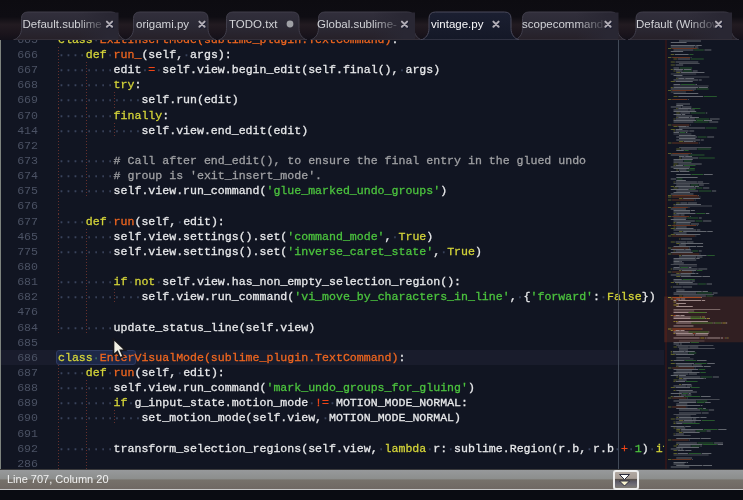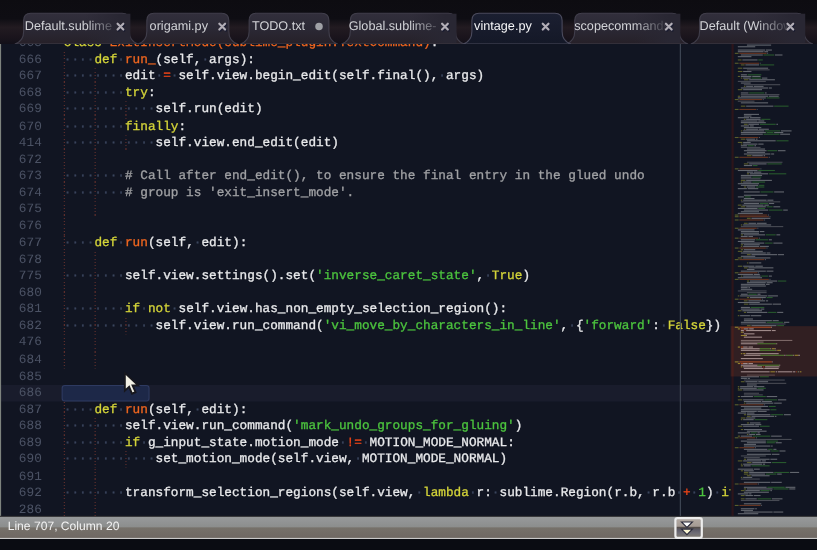--- a/index.html
+++ b/index.html
@@ -83,21 +83,21 @@
         <div class="ln" style="top:37.28px">668</div>
         <div class="ln" style="top:52.42px">669</div>
         <div class="ln" style="top:67.56px">670</div>
         <div class="ln" style="top:82.70px">414</div>
         <div class="ln" style="top:97.84px">672</div>
         <div class="ln" style="top:112.98px">673</div>
         <div class="ln" style="top:128.12px">674</div>
         <div class="ln" style="top:143.26px">675</div>
         <div class="ln" style="top:158.40px">676</div>
         <div class="ln" style="top:173.54px">677</div>
-        <div class="ln" style="top:188.68px">678</div>
+        <div class="ln" style="top:188.68px">465</div>
         <div class="ln" style="top:203.82px">775</div>
         <div class="ln" style="top:218.96px">680</div>
         <div class="ln" style="top:234.10px">681</div>
         <div class="ln" style="top:249.24px">682</div>
         <div class="ln" style="top:264.38px">476</div>
         <div class="ln" style="top:279.52px">684</div>
         <div class="ln" style="top:294.66px">685</div>
         <div class="ln" style="top:309.80px">686</div>
         <div class="ln" style="top:324.94px">687</div>
         <div class="ln" style="top:340.08px">688</div>
@@ -109,28 +109,32 @@
         <div class="cl" style="top:-8.14px"><span style="color:#d4d439">class</span><span class="d">·</span><span style="color:#f0661f">ExitInsertMode(sublime_plugin.TextCommand)</span><span style="color:#e8e9eb">:</span></div>
         <div class="cl" style="top:7.00px"><span class="d">····</span><span style="color:#d4d439">def</span><span class="d">·</span><span style="color:#f0661f">run_</span><span style="color:#e8e9eb">(self,</span><span class="d">·</span><span style="color:#e8e9eb">args):</span></div>
         <div class="cl" style="top:22.14px"><span class="d">········</span><span style="color:#e8e9eb">edit</span><span class="d">·</span><span style="color:#ef4517">=</span><span class="d">·</span><span style="color:#e8e9eb">self.view.begin_edit(self.final(),</span><span class="d">·</span><span style="color:#e8e9eb">args)</span></div>
         <div class="cl" style="top:37.28px"><span class="d">········</span><span style="color:#d4d439">try</span><span style="color:#e8e9eb">:</span></div>
         <div class="cl" style="top:52.42px"><span class="d">············</span><span style="color:#e8e9eb">self.run(edit)</span></div>
         <div class="cl" style="top:67.56px"><span class="d">········</span><span style="color:#d4d439">finally</span><span style="color:#e8e9eb">:</span></div>
         <div class="cl" style="top:82.70px"><span class="d">············</span><span style="color:#e8e9eb">self.view.end_edit(edit)</span></div>
         <div class="cl" style="top:97.84px"></div>
         <div class="cl" style="top:112.98px"><span class="d">········</span><span style="color:#a0a1a4"># Call after end_edit(), to ensure the final entry in the glued undo</span></div>
         <div class="cl" style="top:128.12px"><span class="d">········</span><span style="color:#a0a1a4"># group is 'exit_insert_mode'.</span></div>
+        <div class="cl" style="top:143.26px"><span class="d">········</span><span style="color:#e8e9eb">self.view.run_command(</span><span style="color:#4cc43e">'glue_marked_undo_groups'</span><span style="color:#e8e9eb">)</span></div>
         <div class="cl" style="top:158.40px"></div>
         <div class="cl" style="top:173.54px"><span class="d">····</span><span style="color:#d4d439">def</span><span class="d">·</span><span style="color:#f0661f">run</span><span style="color:#e8e9eb">(self,</span><span class="d">·</span><span style="color:#e8e9eb">edit):</span></div>
+        <div class="cl" style="top:188.68px"><span class="d">········</span><span style="color:#e8e9eb">self.view.settings().set(</span><span style="color:#4cc43e">'command_mode'</span><span style="color:#e8e9eb">,</span><span class="d">·</span><span style="color:#d4d439">True</span><span style="color:#e8e9eb">)</span></div>
         <div class="cl" style="top:203.82px"><span class="d">········</span><span style="color:#e8e9eb">self.view.settings().set(</span><span style="color:#4cc43e">'inverse_caret_state'</span><span style="color:#e8e9eb">,</span><span class="d">·</span><span style="color:#d4d439">True</span><span style="color:#e8e9eb">)</span></div>
         <div class="cl" style="top:218.96px"></div>
         <div class="cl" style="top:234.10px"><span class="d">········</span><span style="color:#d4d439">if</span><span class="d">·</span><span style="color:#d4d439">not</span><span class="d">·</span><span style="color:#e8e9eb">self.view.has_non_empty_selection_region():</span></div>
         <div class="cl" style="top:249.24px"><span class="d">············</span><span style="color:#e8e9eb">self.view.run_command(</span><span style="color:#4cc43e">'vi_move_by_characters_in_line'</span><span style="color:#e8e9eb">,</span><span class="d">·</span><span style="color:#e8e9eb">{</span><span style="color:#4cc43e">'forward'</span><span style="color:#e8e9eb">:</span><span class="d">·</span><span style="color:#d4d439">False</span><span style="color:#e8e9eb">})</span></div>
         <div class="cl" style="top:264.38px"></div>
+        <div class="cl" style="top:279.52px"><span class="d">········</span><span style="color:#e8e9eb">update_status_line(self.view)</span></div>
         <div class="cl" style="top:294.66px"></div>
+        <div class="cl" style="top:309.80px"><span style="color:#d4d439">class</span><span style="color:#3d6f66">·</span><span style="color:#f0661f">EnterVisualMode(sublime_plugin.TextCommand)</span><span style="color:#e8e9eb">:</span></div>
         <div class="cl" style="top:324.94px"><span class="d">····</span><span style="color:#d4d439">def</span><span class="d">·</span><span style="color:#f0661f">run</span><span style="color:#e8e9eb">(self,</span><span class="d">·</span><span style="color:#e8e9eb">edit):</span></div>
         <div class="cl" style="top:340.08px"><span class="d">········</span><span style="color:#e8e9eb">self.view.run_command(</span><span style="color:#4cc43e">'mark_undo_groups_for_gluing'</span><span style="color:#e8e9eb">)</span></div>
         <div class="cl" style="top:355.22px"><span class="d">········</span><span style="color:#d4d439">if</span><span class="d">·</span><span style="color:#e8e9eb">g_input_state.motion_mode</span><span class="d">·</span><span style="color:#ef4517">!=</span><span class="d">·</span><span style="color:#e8e9eb">MOTION_MODE_NORMAL:</span></div>
         <div class="cl" style="top:370.36px"><span class="d">············</span><span style="color:#e8e9eb">set_motion_mode(self.view,</span><span class="d">·</span><span style="color:#e8e9eb">MOTION_MODE_NORMAL)</span></div>
         <div class="cl" style="top:385.50px"></div>
         <div class="cl" style="top:400.64px"><span class="d">········</span><span style="color:#e8e9eb">transform_selection_regions(self.view,</span><span class="d">·</span><span style="color:#d4d439">lambda</span><span class="d">·</span><span style="color:#e8e9eb">r:</span><span class="d">·</span><span style="color:#e8e9eb">sublime.Region(r.b,</span><span class="d">·</span><span style="color:#e8e9eb">r.b</span><span class="d">·</span><span style="color:#ef4517">+</span><span class="d">·</span><span style="color:#4cc43e">1</span><span style="color:#e8e9eb">)</span><span class="d">·</span><span style="color:#d4d439">if</span></div>
         <div class="cl" style="top:415.78px"></div>
  </div>
  <div style="position:absolute;left:617.5px;top:0;width:1px;height:100%;background:#424a58"></div>
  <div style="position:absolute;left:665px;top:0;width:2px;height:100%;background:#2c151a"></div>

